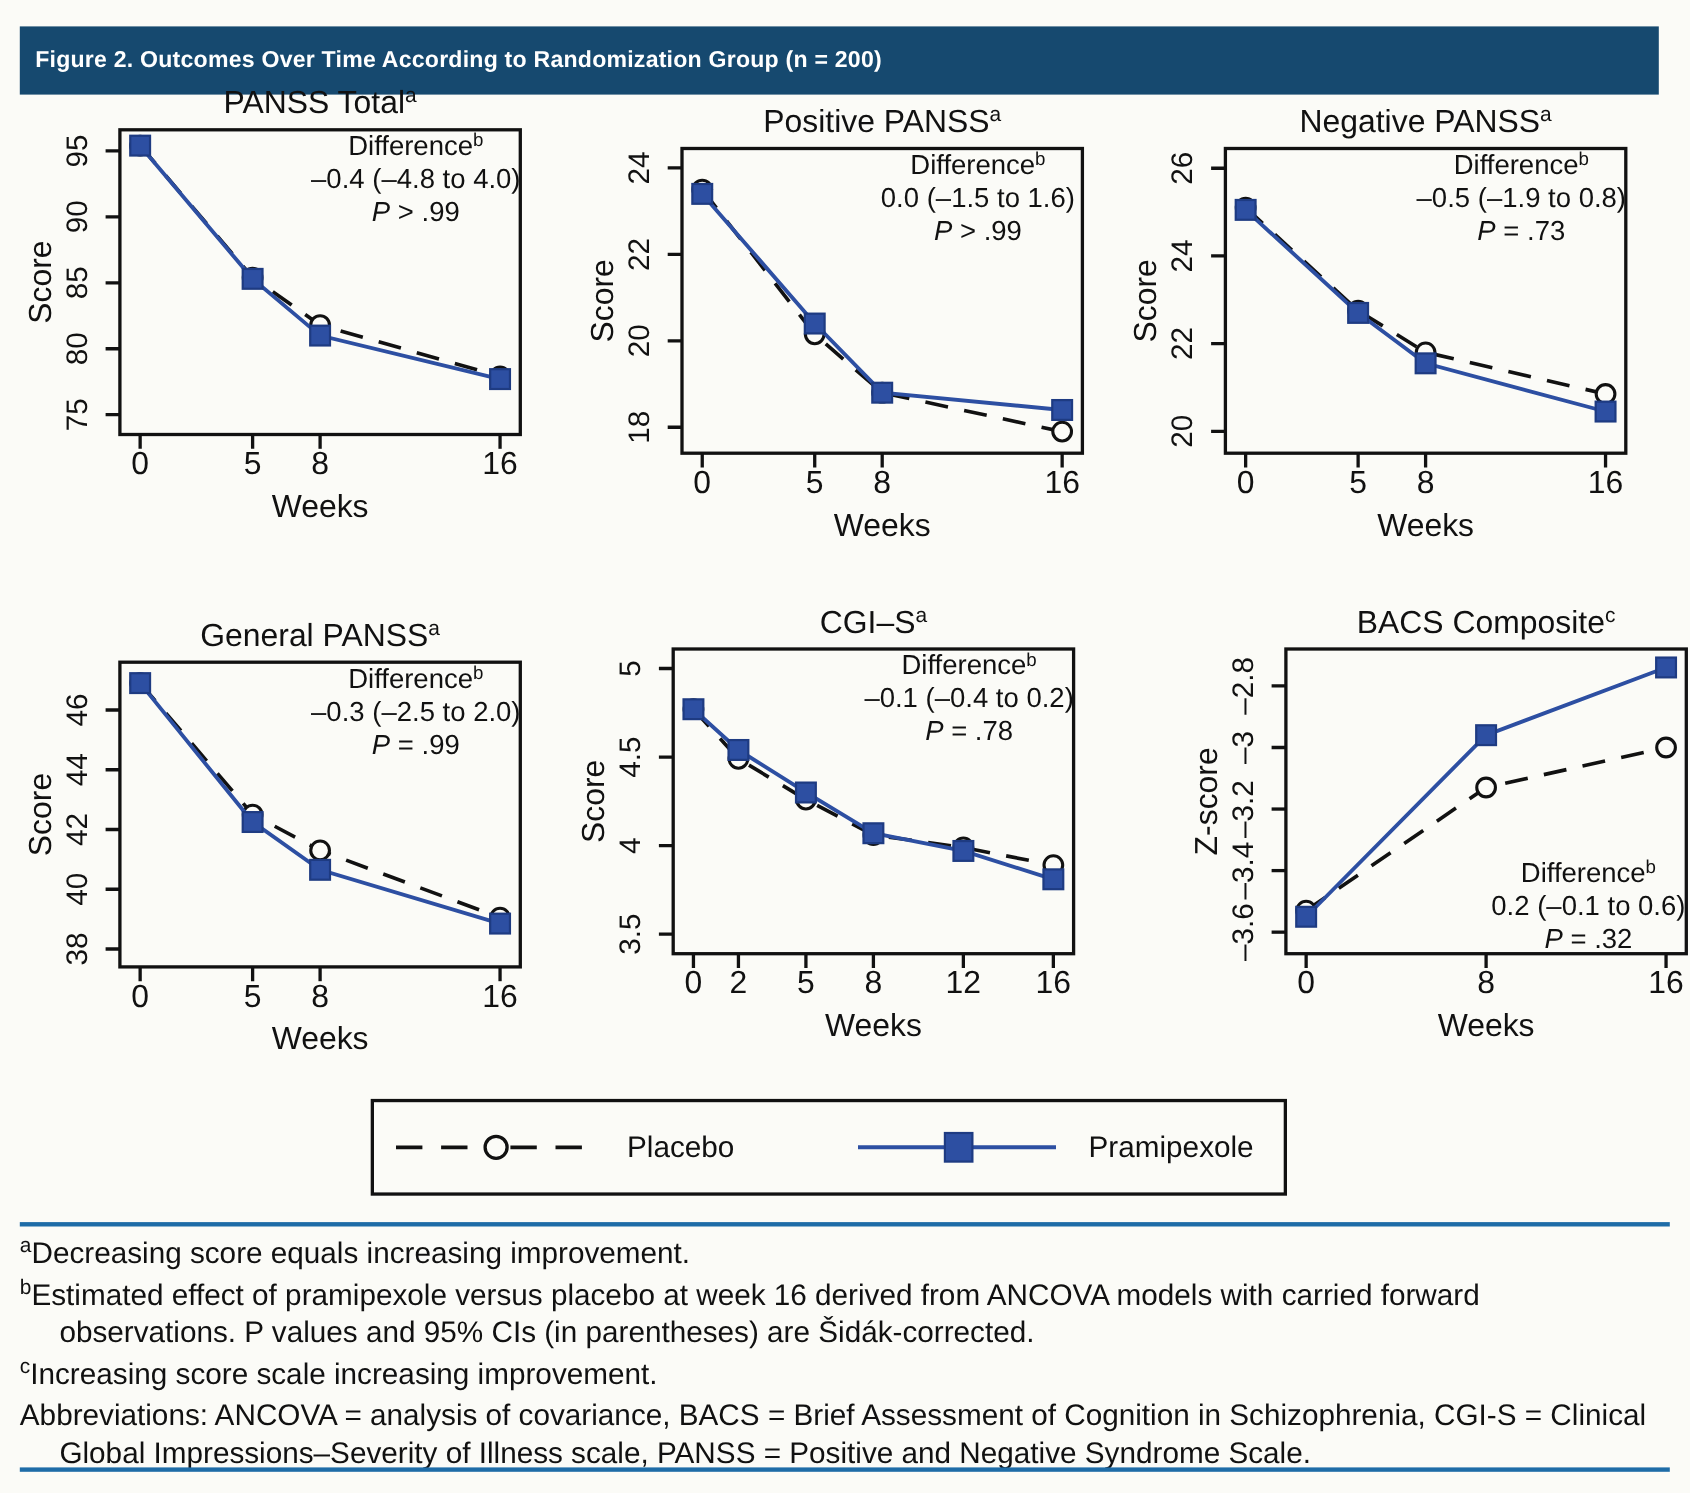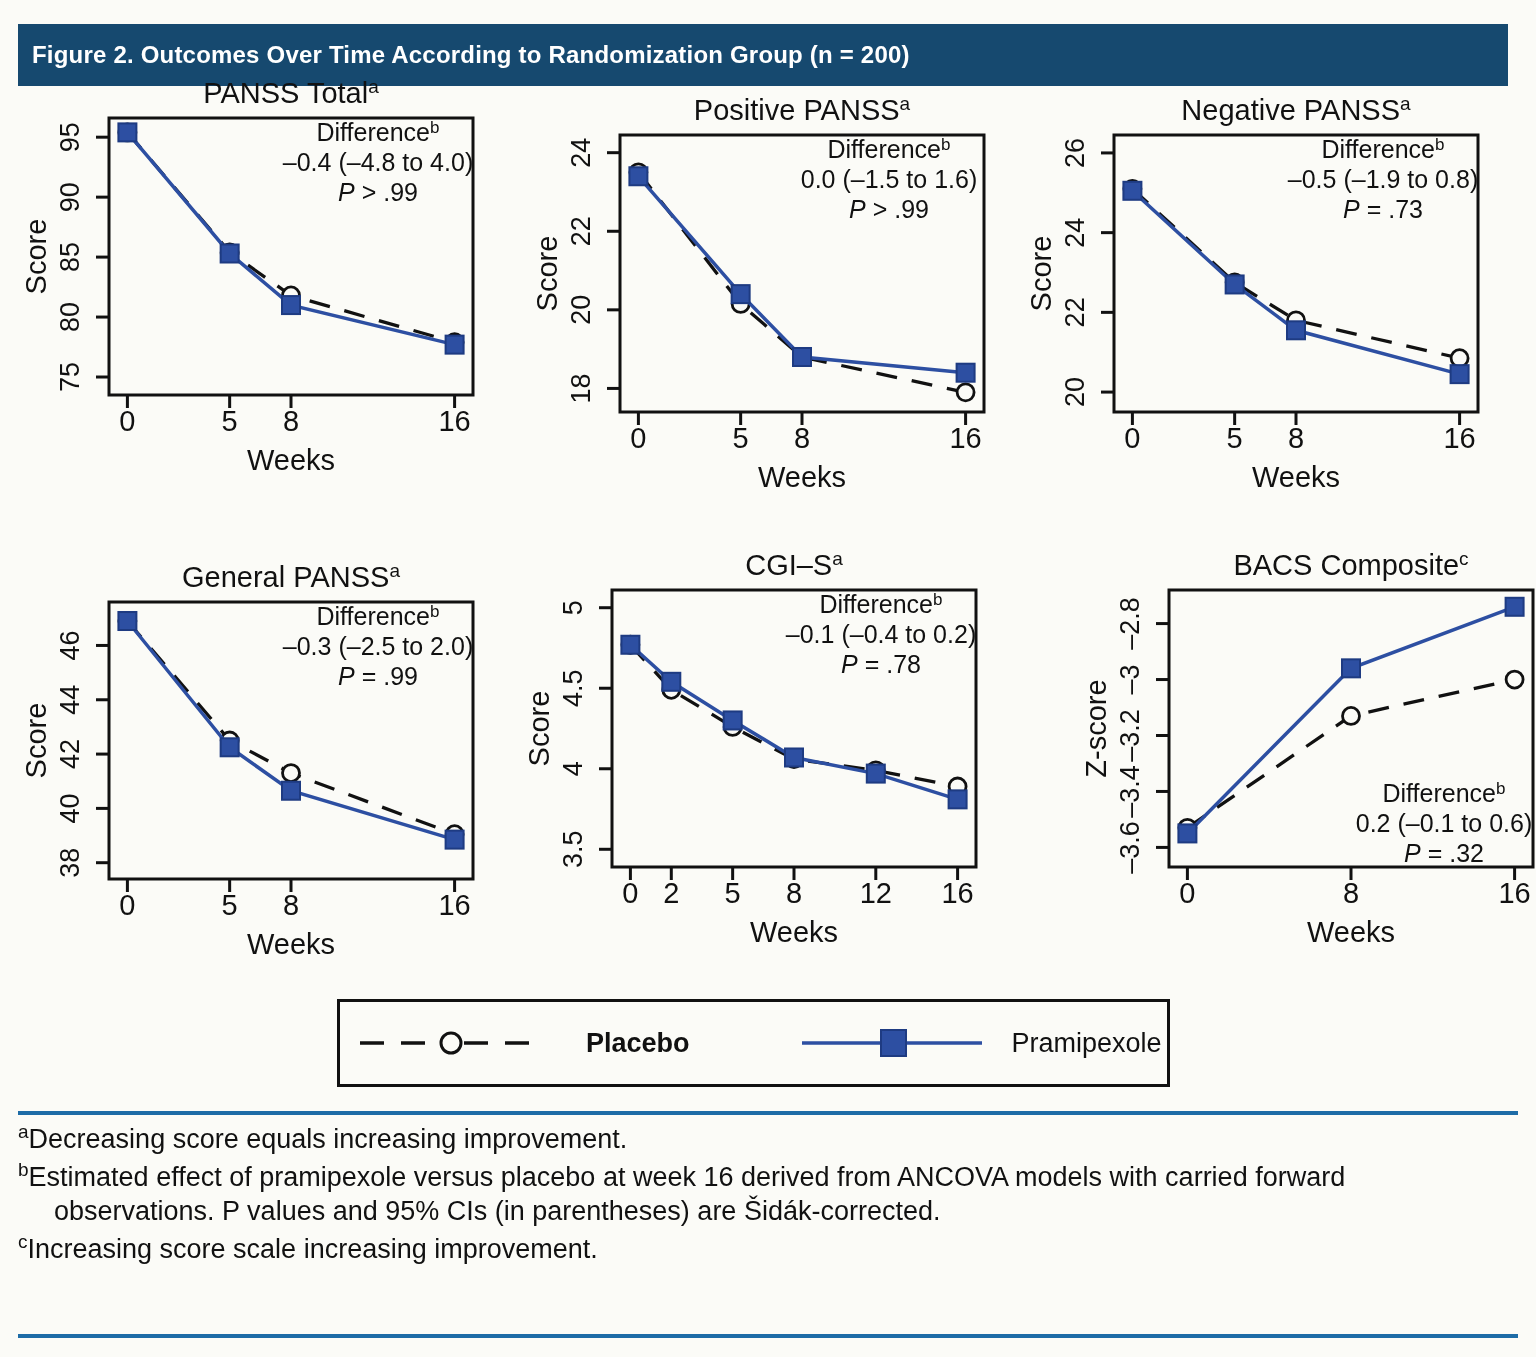--- a/index.html
+++ b/index.html
@@ -11,21 +11,21 @@
     position:relative;
     overflow:hidden;
   }
   .page{position:absolute;left:0;top:0;width:1536px;height:1357px;}
   .figure-header{
     position:absolute;left:18px;top:24px;width:1490px;height:62px;
     display:flex;align-items:center;
     box-sizing:border-box;padding-left:14px;
   }
   .figure-header .title{
-    font-size:24px;font-weight:bold;letter-spacing:0.2px;
+    font-size:21px;font-weight:bold;letter-spacing:0.2px;
   }
   .chart-cell{position:absolute;width:505px;height:415px;}
   .legend-box{
     position:absolute;left:337px;top:999px;width:833px;height:88px;
     border:3px solid #111;box-sizing:border-box;
     display:flex;align-items:center;
     background:transparent;
   }
   .legend-item{display:flex;align-items:center;}
   .legend-label{font-size:27px;}
@@ -271,34 +271,35 @@
         <rect x="433.59550561797755" y="52.78787878787881" width="18" height="18" fill="#2D4FA2" stroke="#1E3B82" stroke-width="2"></rect>
       </svg></div>
 
   <div class="legend-box">
     <div class="legend-item" style="margin-left:16px;">
       <svg width="188" height="44" viewBox="0 0 188 44">
         <line x1="4" y1="22" x2="84" y2="22" stroke="#111" stroke-width="3.4" stroke-dasharray="24 17"></line>
         <line x1="108" y1="22" x2="186" y2="22" stroke="#111" stroke-width="3.4" stroke-dasharray="24 17"></line>
         <circle cx="95" cy="22" r="10" fill="#FBFBF7" stroke="#111" stroke-width="3"></circle>
       </svg>
-      <span class="legend-label" style="margin-left:42px;font-weight:bold;">Placebo</span>
+      <span class="legend-label" style="margin-left:26px;">Placebo</span>
     </div>
     <div class="legend-item" style="margin-left:108px;">
       <svg width="188" height="44" viewBox="0 0 188 44">
         <line x1="4" y1="22" x2="184" y2="22" stroke="#2D4FA2" stroke-width="3.6"></line>
         <rect x="83" y="9" width="25" height="26" fill="#2D4FA2" stroke="#1E3B82" stroke-width="2"></rect>
       </svg>
       <span class="legend-label" style="margin-left:26px;">Pramipexole</span>
     </div>
   </div>
 
   <div class="sep" style="top: 1111px; background: rgb(30, 108, 167);"></div>
 
   <div class="footnotes">
     <p class="footnote"><sup>a</sup><span>Decreasing score equals increasing improvement.</span></p>
     <p class="footnote"><sup>b</sup><span>Estimated effect of pramipexole versus placebo at week 16 derived from ANCOVA models with carried forward observations. P values and 95% CIs (in parentheses) are Šidák-corrected.</span></p>
     <p class="footnote"><sup>c</sup><span>Increasing score scale increasing improvement.</span></p>
+    <p class="footnote"><sup></sup><span>Abbreviations: ANCOVA = analysis of covariance, BACS = Brief Assessment of Cognition in Schizophrenia, CGI-S = Clinical Global Impressions–Severity of Illness scale, PANSS = Positive and Negative Syndrome Scale.</span></p>
   </div>
 
   <div class="sep" style="top: 1334px; background: rgb(30, 108, 167);"></div>
 
 </div>
 
 </body></html>

